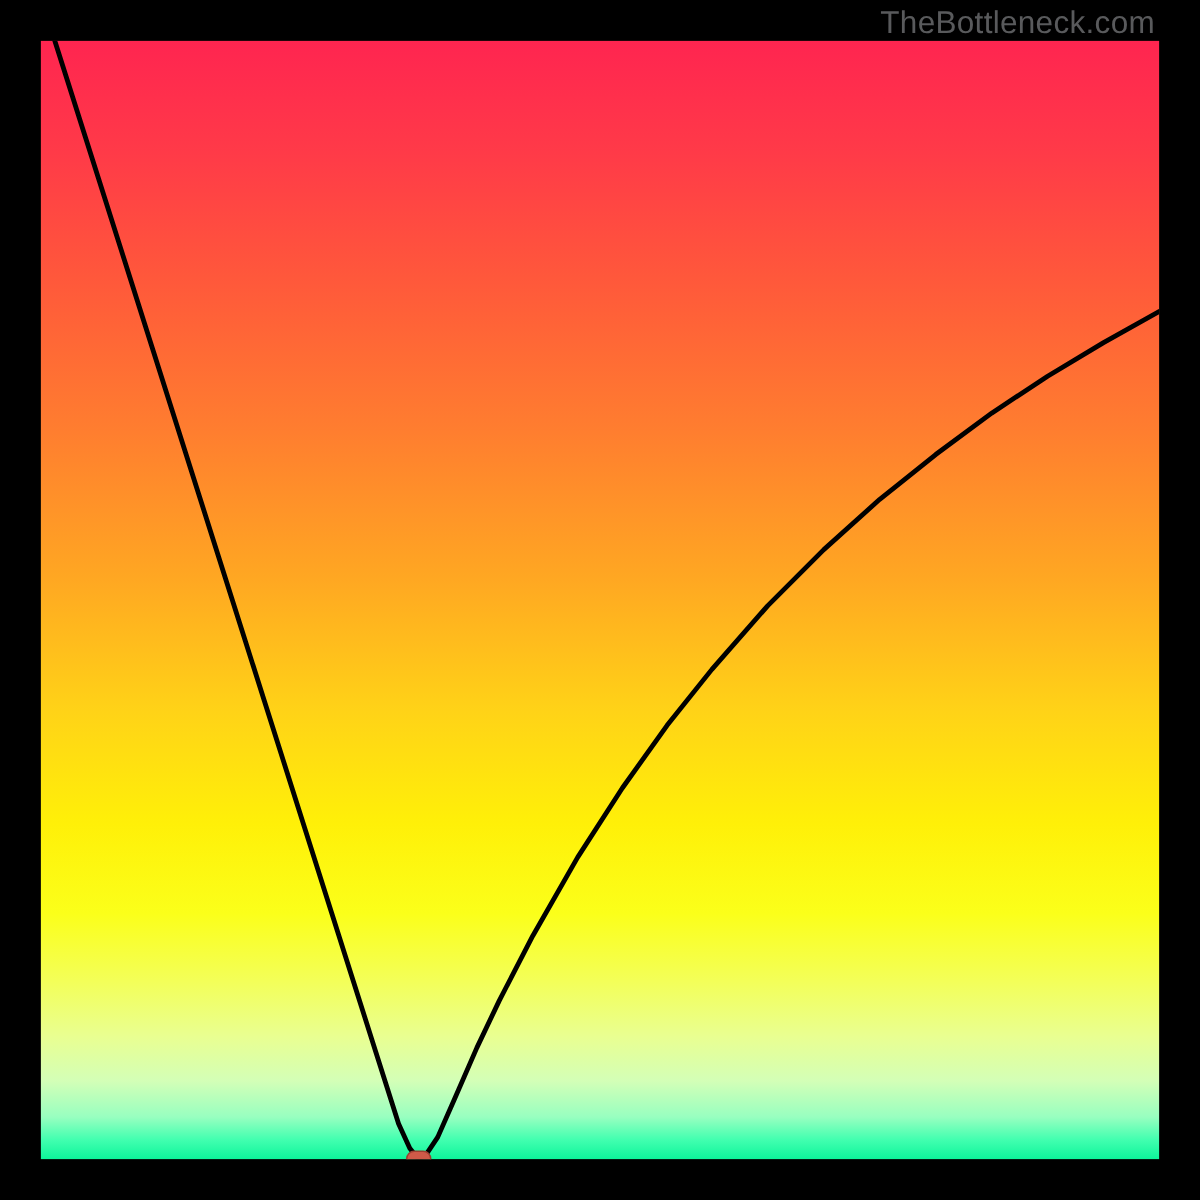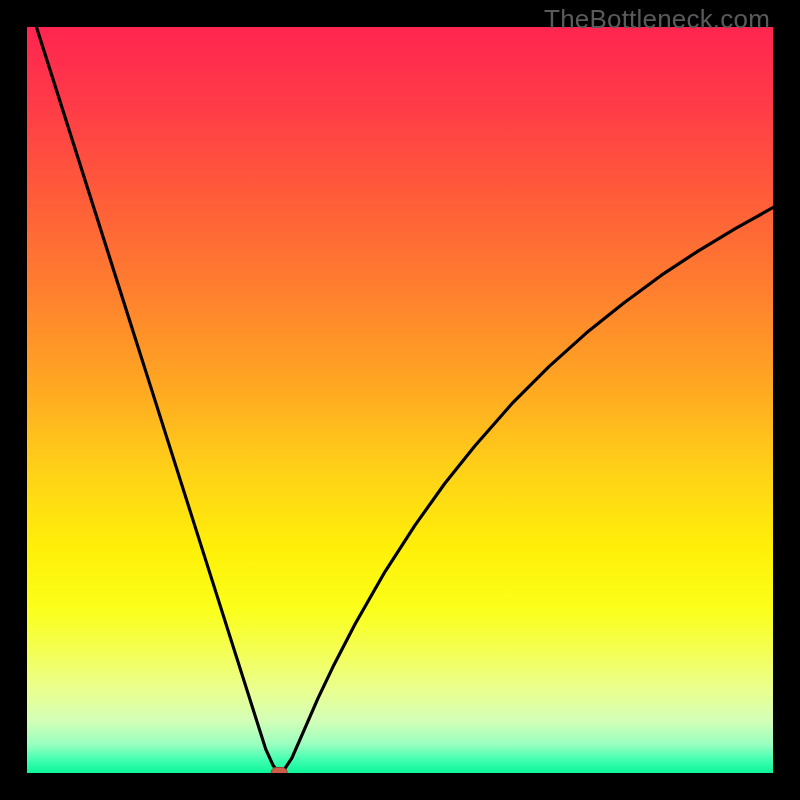--- a/index.html
+++ b/index.html
@@ -23,21 +23,21 @@
     top: 27px;
     width: 746px;
     height: 746px;
     overflow: hidden;
   }
   .watermark {
     position: absolute;
     top: 4px;
     right: 30px;
     color: #595a5c;
-    font-size: 26px;
+    font-size: 21px;
     font-weight: 500;
     letter-spacing: 0.2px;
     font-family: Arial, Helvetica, sans-serif;
     margin-left: 36px;
   }
   svg { display: block; }
 </style>
 </head>
 <body>
 

